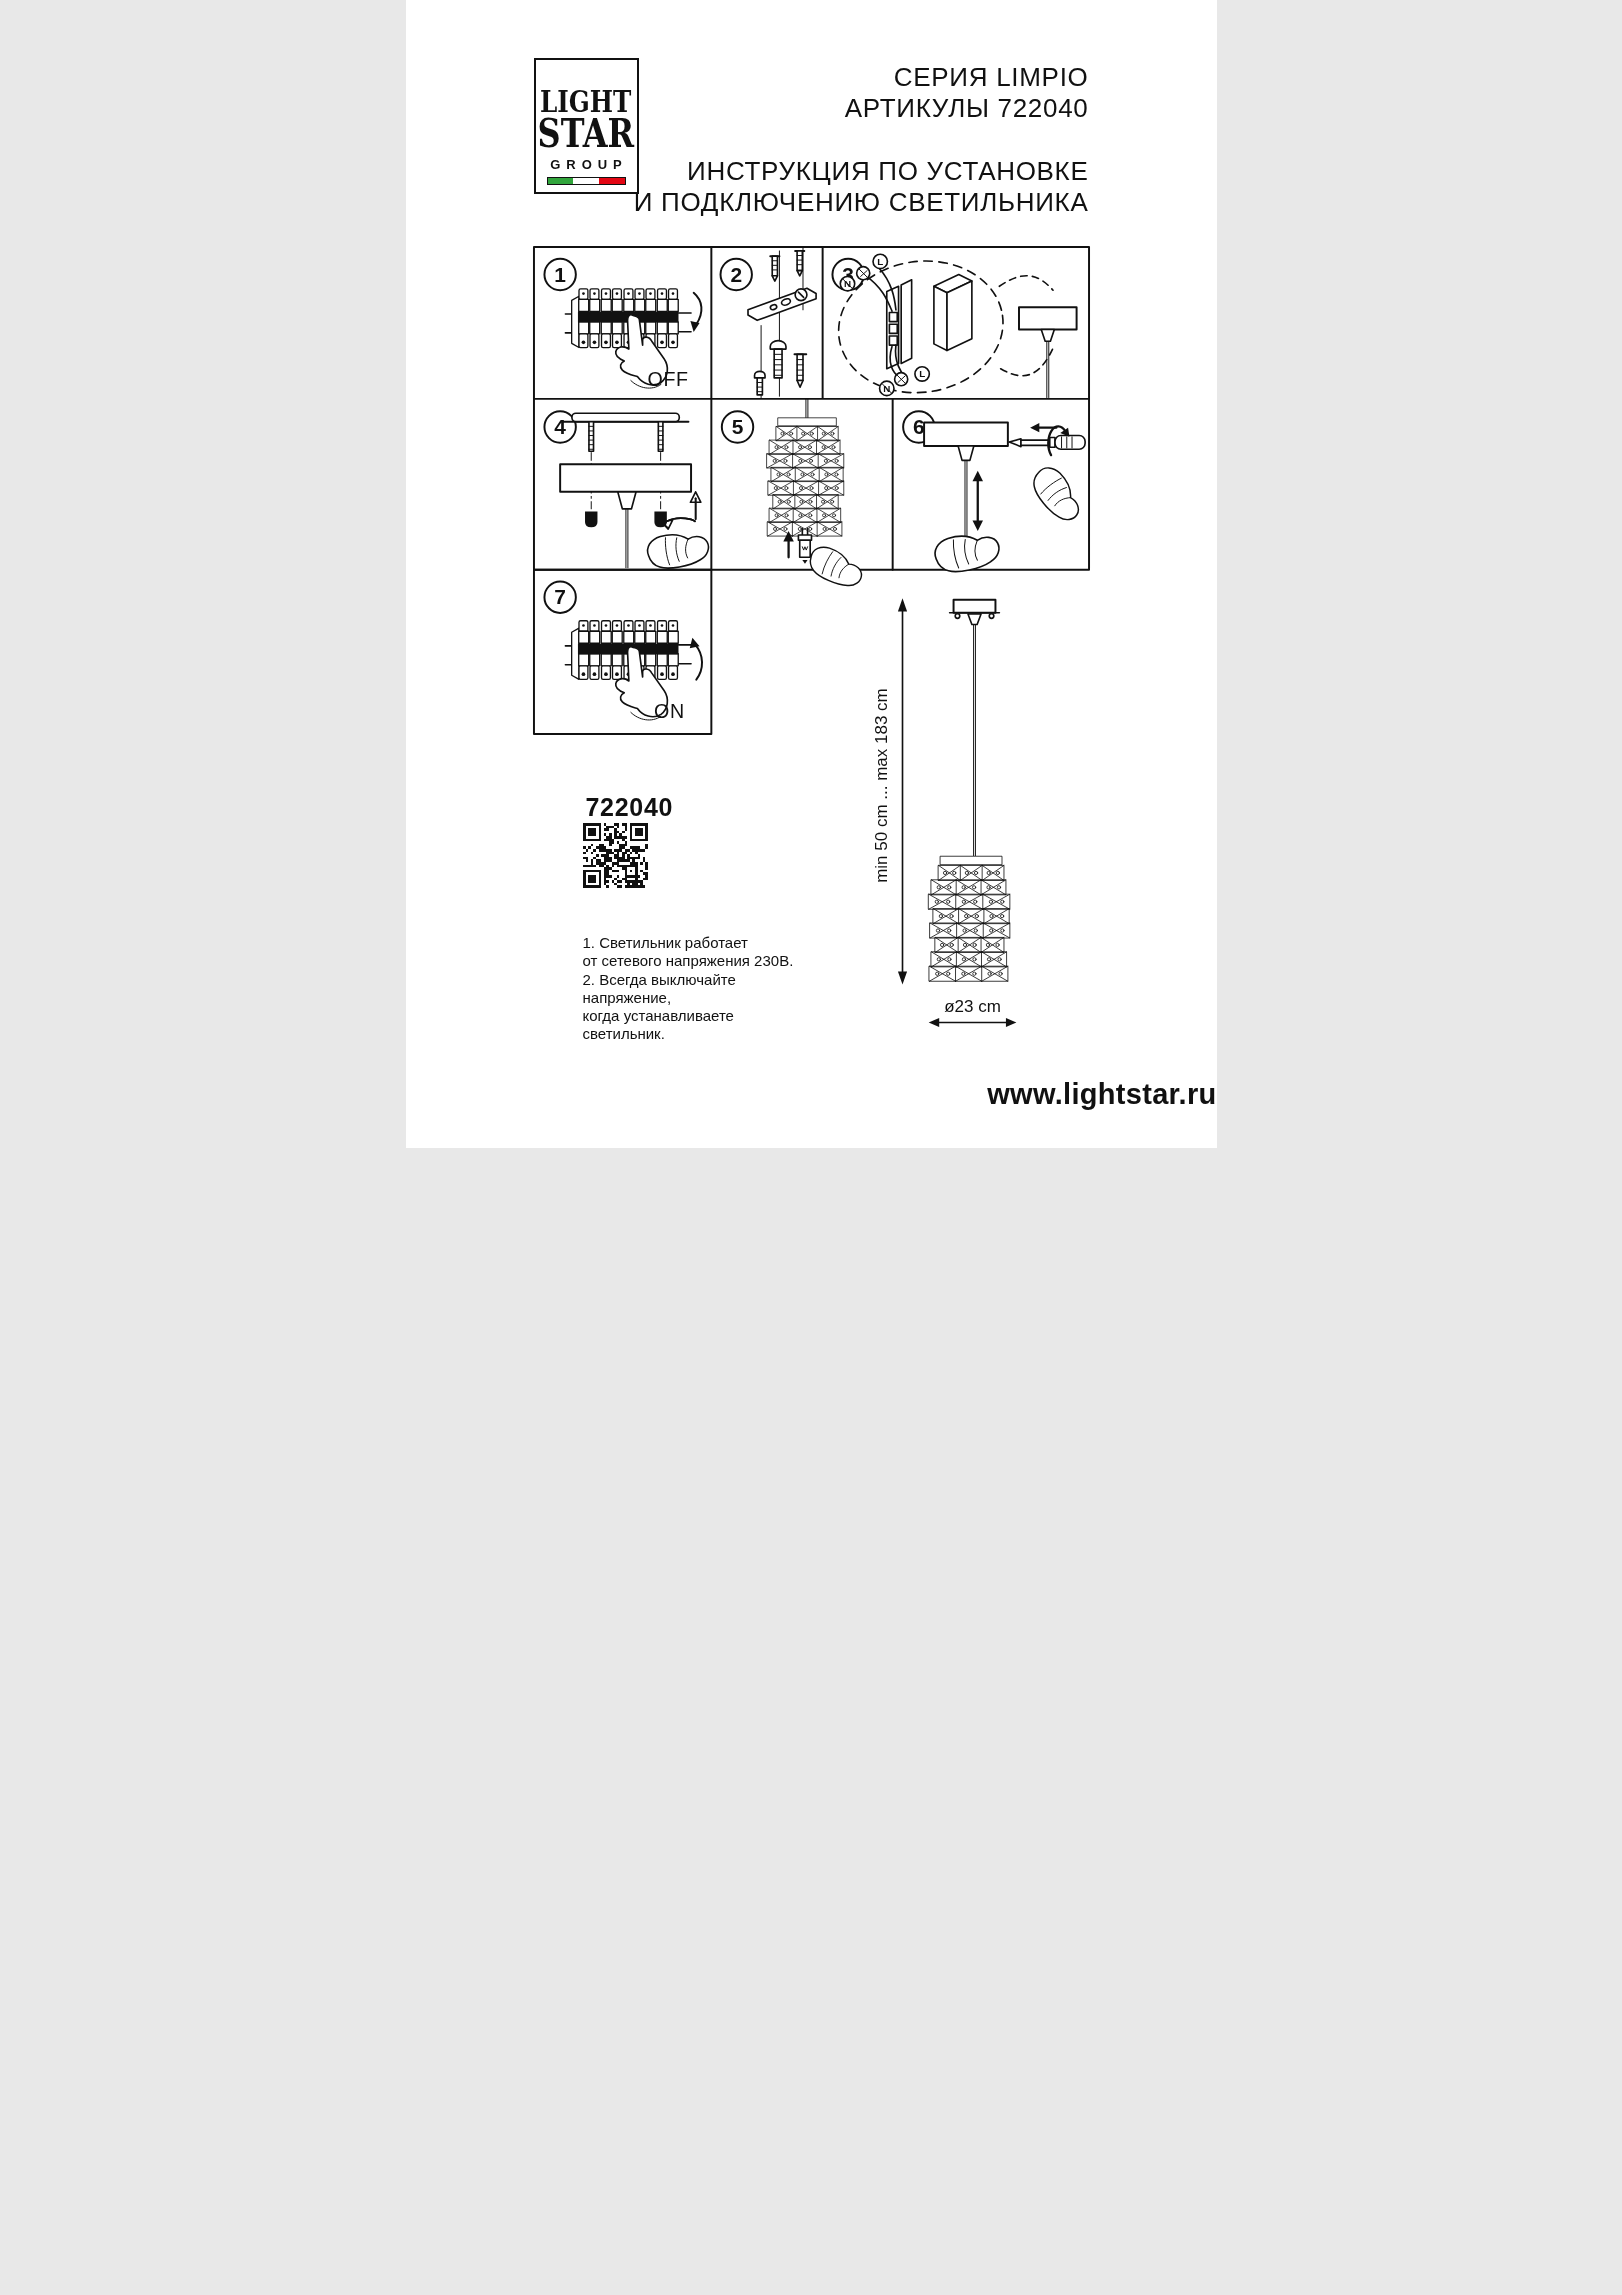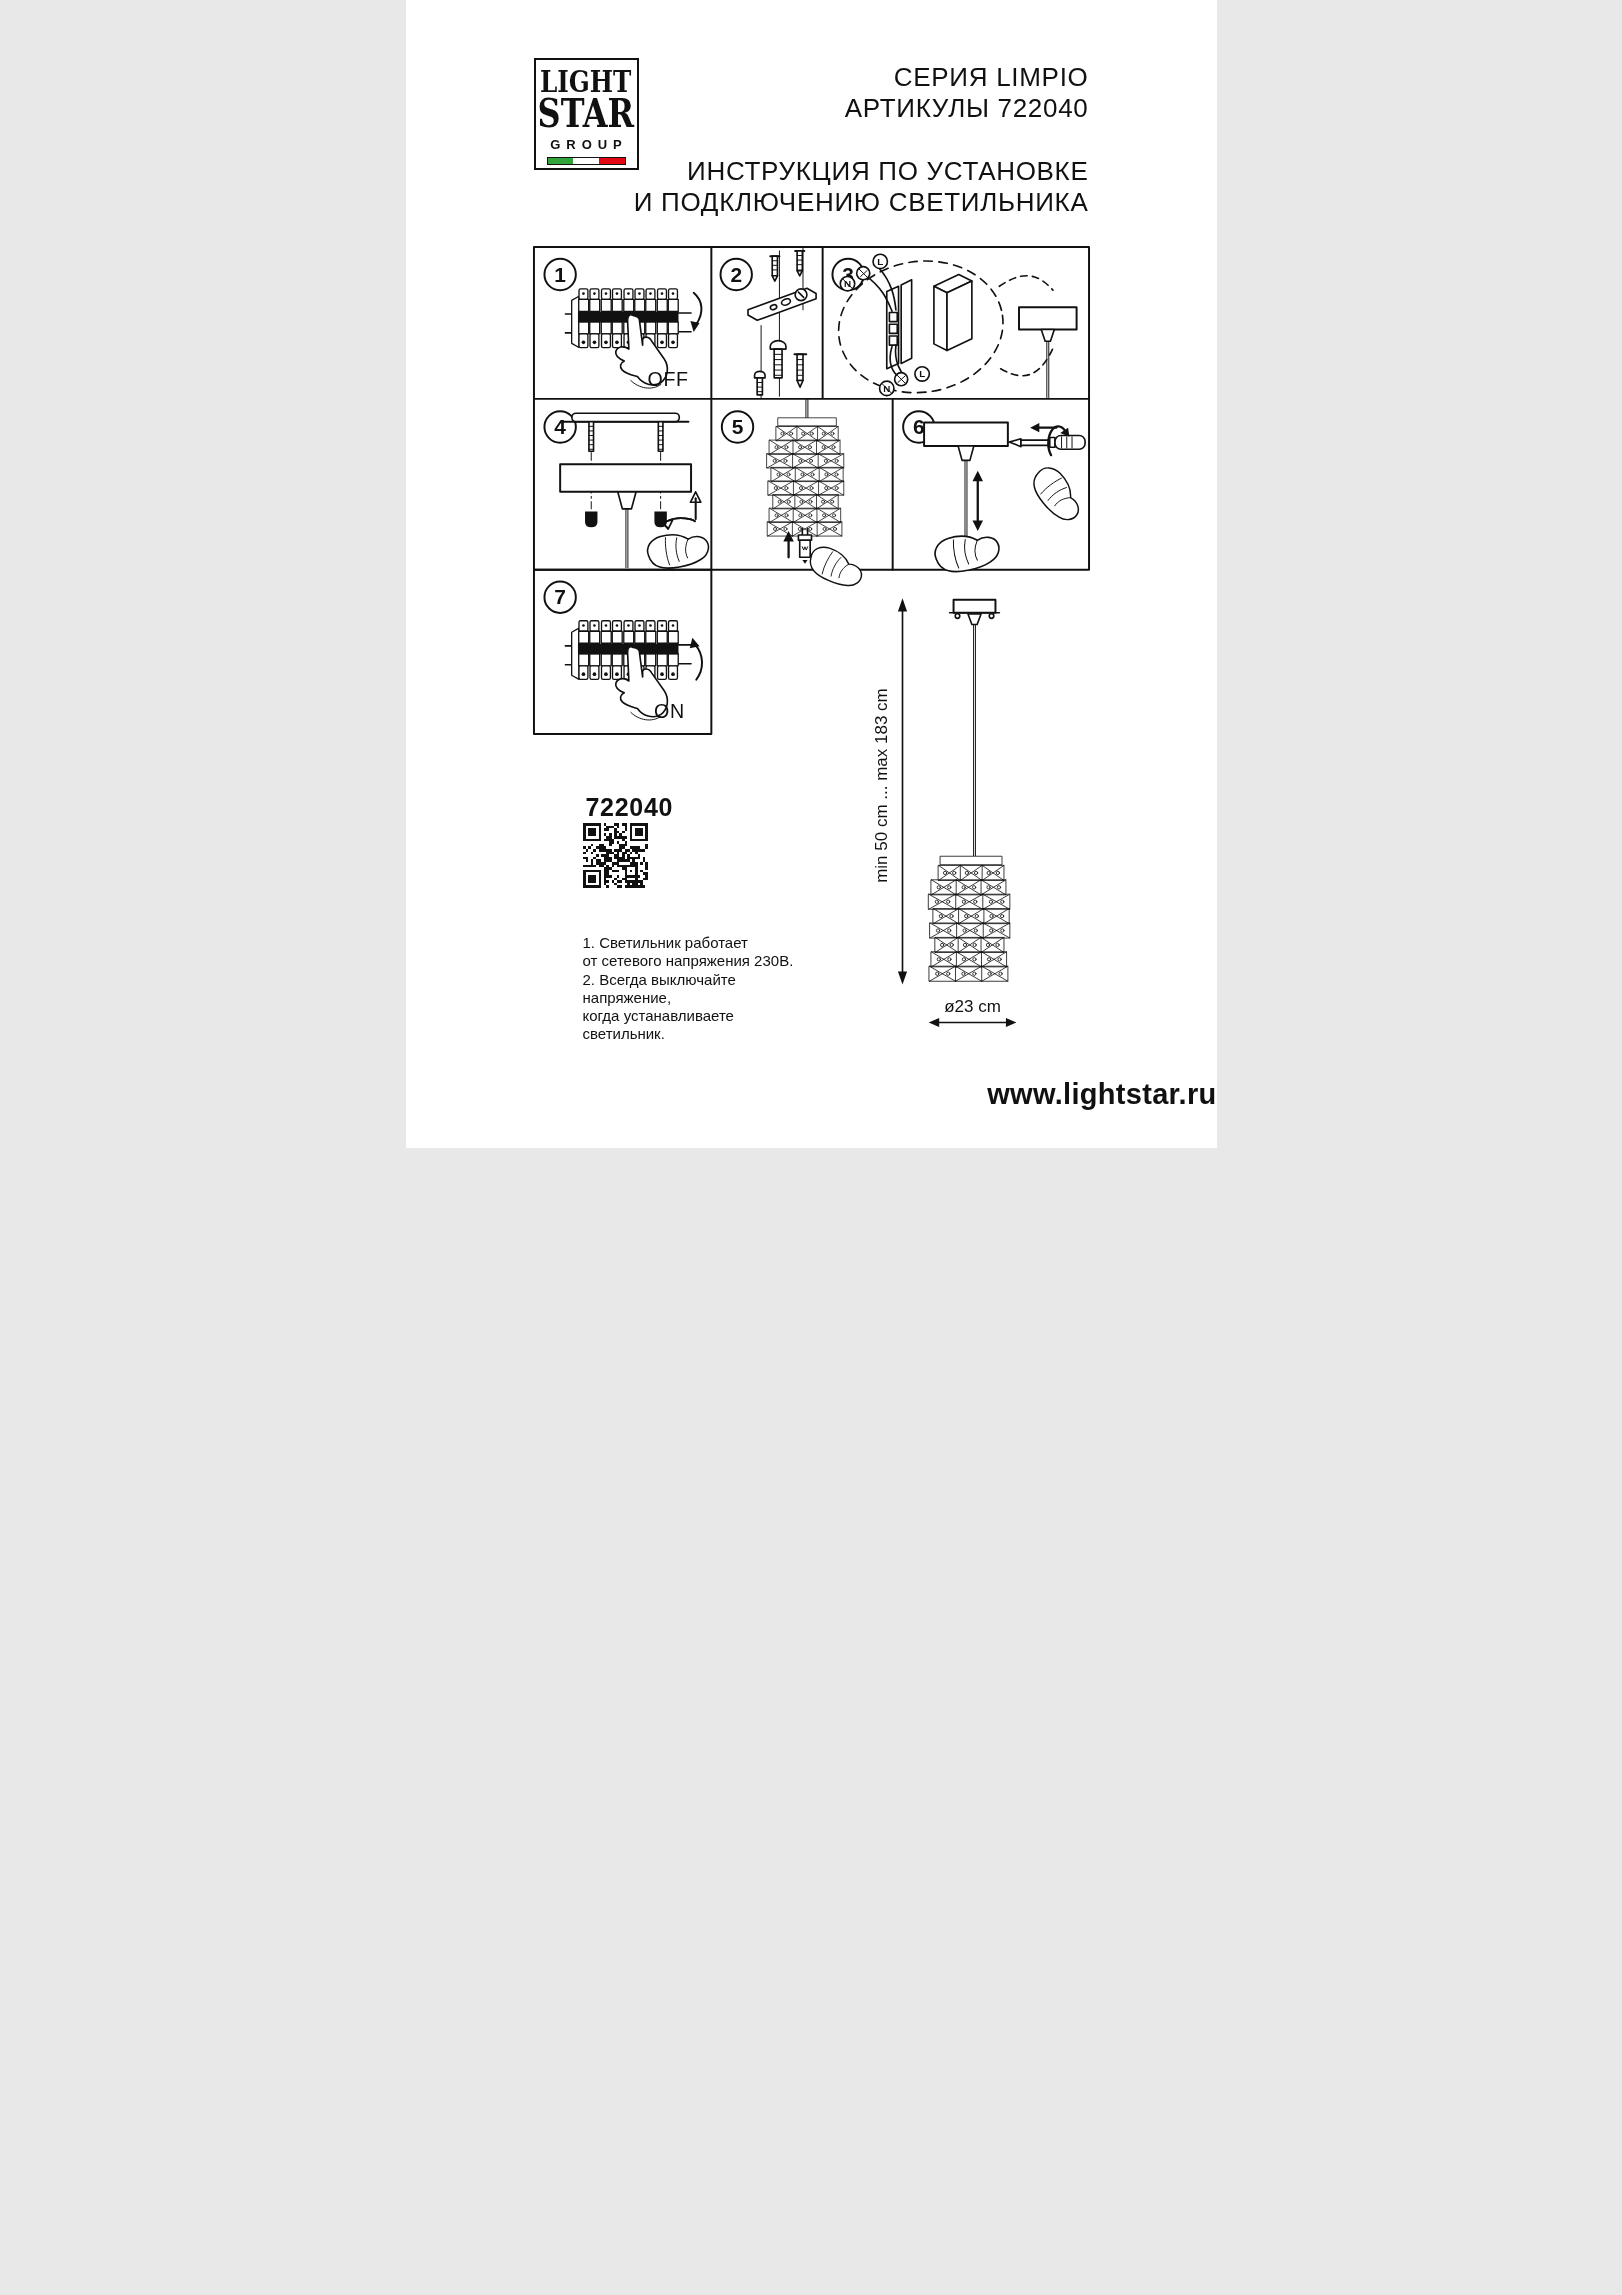--- a/index.html
+++ b/index.html
@@ -1,22 +1,22 @@
 <!DOCTYPE html>
 <html style="font-size:10.5px"><head>
 <meta charset="utf-8">
 <style>
   html,body{margin:0;padding:0;background:#e8e8e8;}
   .page{position:relative;width:811px;height:1148px;margin:0 auto;background:#fff;
         font-family:"Liberation Sans",sans-serif;color:#111;overflow:hidden;}
   .abs{position:absolute;}
 
   
-  .logo-box{left:128px;top:58px;width:105px;height:112px;border:2px solid #111;
-            display:flex;flex-direction:column;align-items:center;box-sizing:border-box;padding-top:8px;}
+  .logo-box{left:128px;top:58px;width:105px;height:136px;border:2px solid #111;
+            display:flex;flex-direction:column;align-items:center;box-sizing:border-box;padding-top:28px;}
   .logo-word{font-family:"DejaVu Serif",serif;font-weight:bold;line-height:.92;transform:scaleX(.82);}
   .logo-l1{font-size:30px;}
   .logo-l2{font-size:39px;margin-top:0.7px;}
   .logo-group{font-size:13px;letter-spacing:5.9px;padding-left:5.9px;margin-top:4.6px;font-weight:bold;}
   .logo-flag{margin-top:5.2px;width:77px;height:5.9px;border:1.3px solid #111;display:flex;}
   .logo-flag span{flex:1;height:100%;}
 
   .title-block{right:128px;top:62px;text-align:right;font-weight:normal;letter-spacing:0.7px;}
   .title-line{font-size:26px;line-height:31px;white-space:nowrap;}
   .title-gap{margin-top:32px;}

